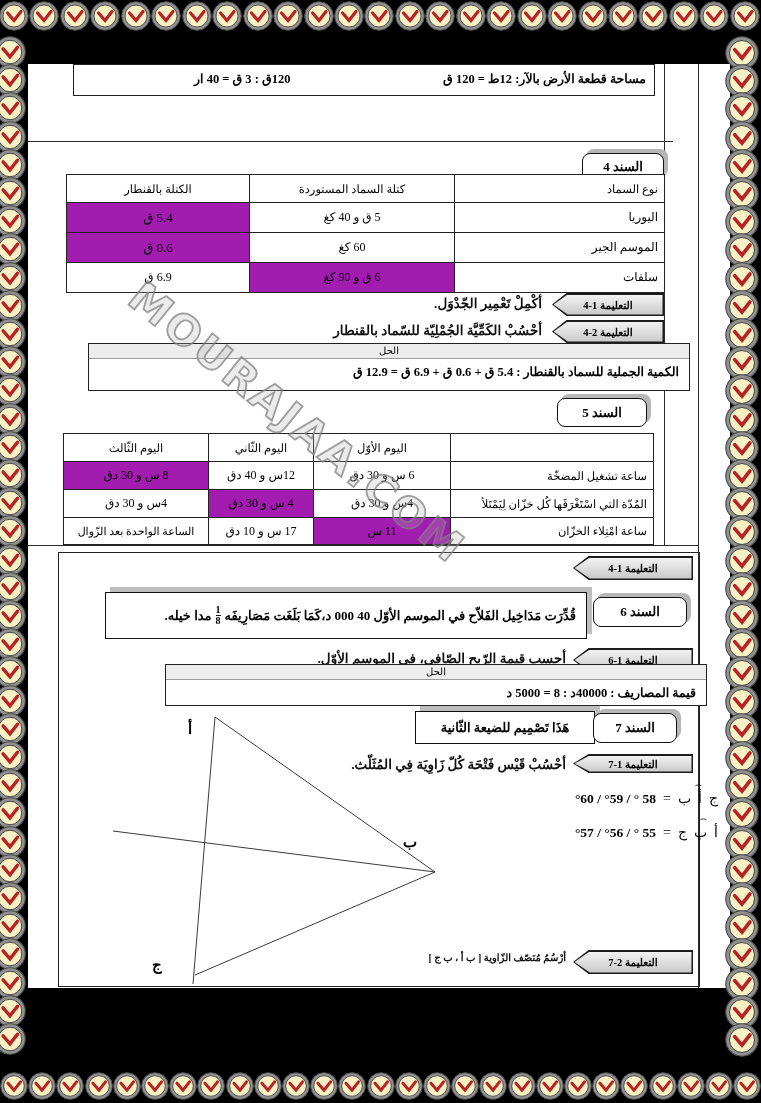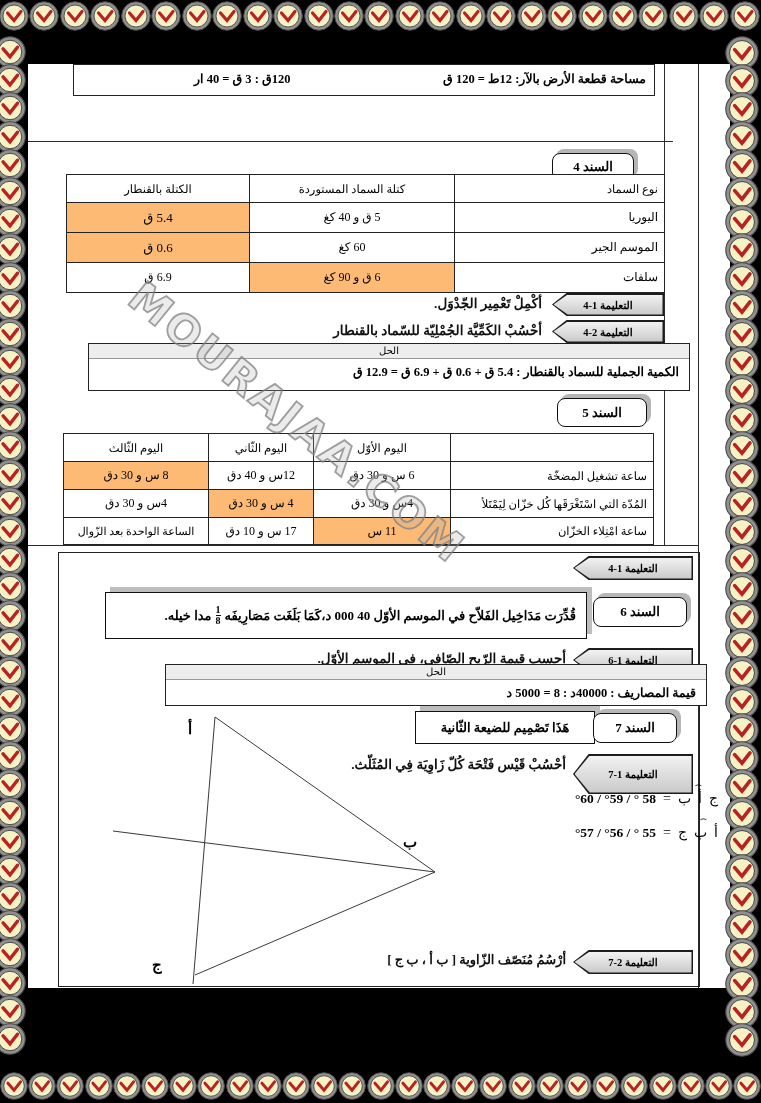--- a/index.html
+++ b/index.html
@@ -19,21 +19,21 @@
   .pent{position:absolute;}
   .pent .pent-outer{position:absolute;inset:0;background:#1c1c1c;clip-path:polygon(0 50%,13% 0,100% 0,100% 100%,13% 100%);}
   .pent .pent-inner{position:absolute;inset:1.5px;background:linear-gradient(180deg,#f2f2f2,#c9c9c9);clip-path:polygon(0 50%,13% 0,100% 0,100% 100%,13% 100%);display:flex;align-items:center;justify-content:center;font-weight:bold;font-size:10.5px;direction:rtl;white-space:nowrap;}
   .instx{position:absolute;font-weight:bold;font-size:13.5px;direction:rtl;white-space:nowrap;color:#111;}
   
   table.doc{position:absolute;border-collapse:collapse;direction:rtl;table-layout:fixed;background:#fff;}
   table.doc td,table.doc th{border:1px solid #222;font-weight:normal;font-size:12px;padding:0 6px;overflow:hidden;white-space:nowrap;}
   table.doc th{font-size:11.5px;}
   .c{text-align:center;}
   .r{text-align:right;}
-  .gray{background:#fdba74;}
+  .gray{background:#a21caf;}
   .b{font-weight:bold;}
   .small{font-size:10.5px;}
   
   .solbox{position:absolute;border:1px solid #222;background:#fff;}
   .solhead{height:14px;line-height:14px;background:#ededed;border-bottom:1px solid #999;font-size:10px;text-align:center;direction:rtl;}
   .solbody{direction:rtl;font-size:12.5px;font-weight:600;padding:5px 10px 0 10px;white-space:nowrap;}
   .solbody.flex{display:flex;justify-content:space-between;}
   
   .stmtbox{position:absolute;border:1.3px solid #111;background:#fff;box-shadow:5px -5px 0 #bdbdbd;direction:rtl;display:flex;align-items:center;font-weight:bold;font-size:13px;padding:0 10px;white-space:nowrap;}
   .frac{display:inline-flex;flex-direction:column;align-items:center;vertical-align:middle;font-size:10px;line-height:10px;margin:0 4px;font-weight:bold;}
@@ -58,21 +58,21 @@
 
     <div class="topbox">
       <span class="seg-r">مساحة قطعة الأرض بالآر: 12ط = 120 ق</span>
       <span class="seg-l">120ق : 3 ق = 40 ار</span>
     </div>
 
     <div class="hrule" style="left:0;top:77px;width:645px;"></div>
     <div class="vline" style="left:636px;top:0;height:481px;"></div>
     <div class="vline" style="left:670px;top:0;height:924px;"></div>
 
-    <div class="sanad" style="left:524px;top:89px;width:80px;height:26px;">السند 4</div>
+    <div class="sanad" style="left:554px;top:89px;width:80px;height:26px;">السند 4</div>
 
     <table class="doc" style="left:38px;top:110px;width:598px;">
       <colgroup>
           <col style="width:210px">
           <col style="width:205px">
           <col style="width:183px">
         </colgroup>
       <tbody>
           <tr style="height:28px">
         <th class="r">نوع السماد</th>
@@ -181,21 +181,21 @@
       <div class="solbody flex">
         <span>قيمة المصاريف : 40000د : 8 = 5000 د</span>
       </div>
     </div>
 
     <div class="stmtbox" style="left:387px;top:647px;width:158px;height:31px;justify-content:center;">
       <span>هَذَا تَصْمِيم للضيعة الثّانية</span>
     </div>
     <div class="sanad" style="left:565px;top:649px;width:82px;height:28px;">السند 7</div>
 
-    <div class="pent" style="left:545px;top:690px;width:120px;height:40px;">
+    <div class="pent" style="left:545px;top:690px;width:120px;height:19px;">
       <div class="pent-outer"></div>
       <div class="pent-inner">التعليمة 1-7</div>
     </div>
     <div class="instx" style="right:164px;top:692px;">أحْسُبْ قَيْس فَتْحَة كُلّ زَاوِيَة فِي المُثَلّث.</div>
 
     <div class="angleline" style="right:12px;top:726px;">
       <span>ج</span>
       <span class="hat"><span>أ</span><span class="arc">⌢</span></span>
       <span>ب</span>
       <span>=</span>
@@ -216,21 +216,21 @@
       <line x1="375" y1="168" x2="53" y2="127" stroke="#3a3a3a" stroke-width="1"></line>
       <text x="128" y="30" font-size="15" font-weight="bold">أ</text>
       <text x="343" y="143" font-size="15" font-weight="bold">ب</text>
       <text x="92" y="266" font-size="15" font-weight="bold">ج</text>
     </svg>
 
     <div class="pent" style="left:545px;top:886px;width:120px;height:24px;">
       <div class="pent-outer"></div>
       <div class="pent-inner">التعليمة 2-7</div>
     </div>
-    <div class="instx" style="right:164px;top:888px;font-size:13px;">أرْسُمُ مُنَصّف الزّاوية [ ب أ ، ب ج ]</div>
+    <div class="instx" style="right:164px;top:888px;font-size:10px;">أرْسُمُ مُنَصّف الزّاوية [ ب أ ، ب ج ]</div>
 
   </div>
 <div class="clock" style="left: -1px; top: 1px;"><svg width="30" height="30" viewBox="0 0 30 30">
         <circle cx="15" cy="15" r="14.3" fill="#909090" stroke="#4a4a4a" stroke-width="1"></circle>
         <circle cx="15" cy="15" r="11" fill="#f6f2c6" stroke="#333" stroke-width="0.8"></circle>
         <polyline points="8.5,12 15,19.5 22,10.5" fill="none" stroke="#b82222" stroke-width="3.2" stroke-linecap="round"></polyline>
       </svg></div>
     <div class="clock" style="left: 29.45px; top: 1px;"><svg width="30" height="30" viewBox="0 0 30 30">
         <circle cx="15" cy="15" r="14.3" fill="#909090" stroke="#4a4a4a" stroke-width="1"></circle>
         <circle cx="15" cy="15" r="11" fill="#f6f2c6" stroke="#333" stroke-width="0.8"></circle>

